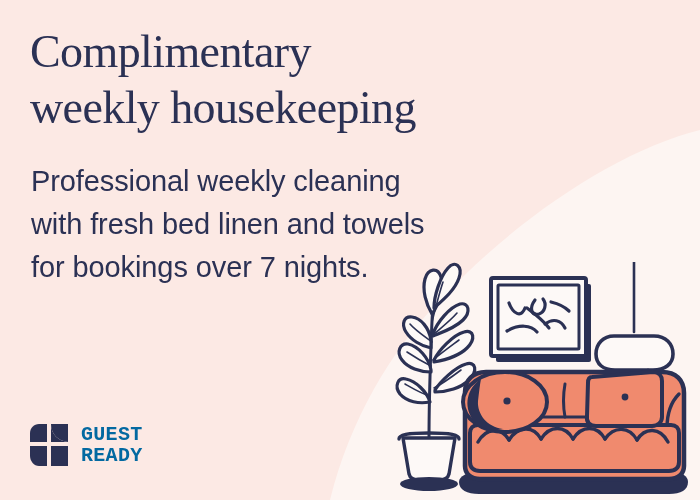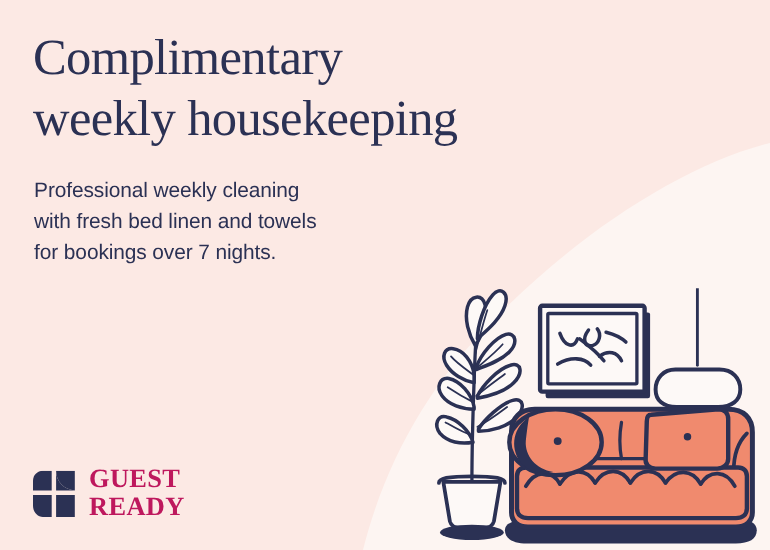--- a/index.html
+++ b/index.html
@@ -33,39 +33,39 @@
     letter-spacing: -0.6px;
     white-space: pre-line;
   }
   #subcopy {
     position: absolute;
     left: 31px;
     top: 160px;
     width: 430px;
     color: #2B3154;
     font-family: "Liberation Sans", sans-serif;
-    font-size: 19px;
+    font-size: 29px;
     font-weight: 400;
     line-height: 1.48;
     letter-spacing: -0.1px;
     white-space: pre-line;
   }
   #logo {
     position: absolute;
     left: 30px;
     top: 424px;
     display: flex;
     align-items: center;
     gap: 11px;
   }
   #logo-mark { display: block; }
   #logo-wordmark {
-    color: #be185d;
-    font-family: Liberation Serif, serif;
-    font-size: 24px;
+    color: #0369a1;
+    font-family: Liberation Mono, monospace;
+    font-size: 20px;
     font-weight: 700;
     line-height: 1.05;
     letter-spacing: 0.3px;
     white-space: pre-line;
   }
   #illustration {
     position: absolute;
     left: 385px;
     top: 262px;
     width: 315px;

